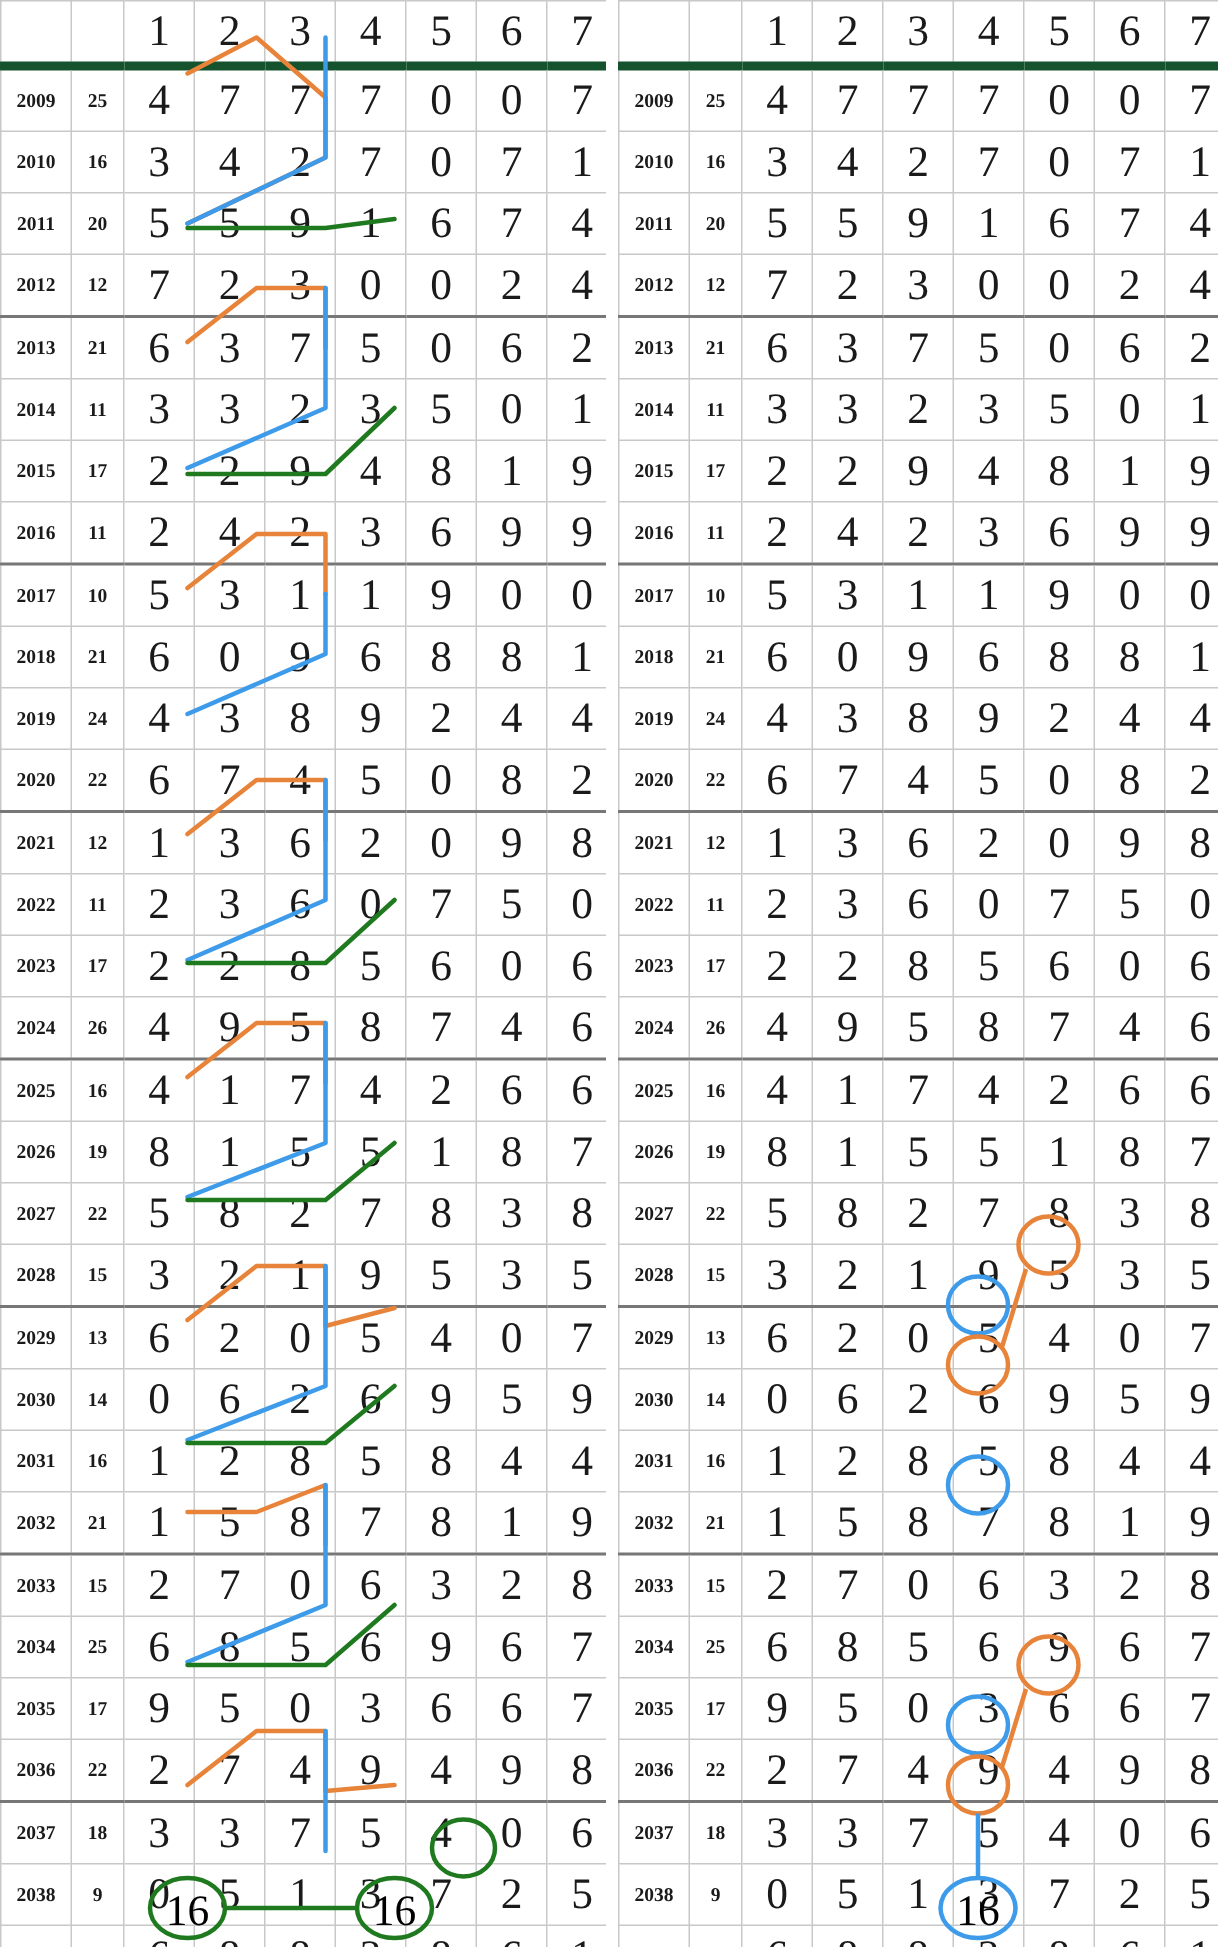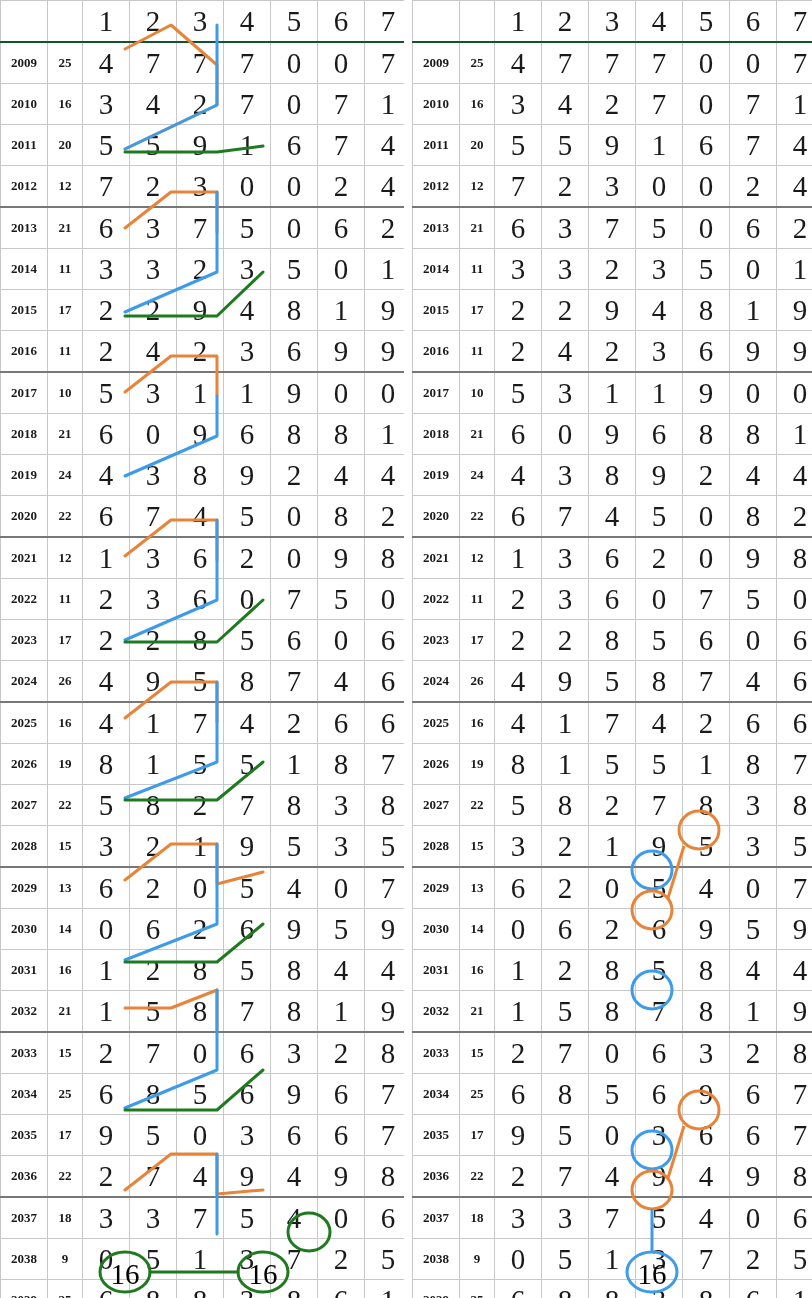--- a/index.html
+++ b/index.html
@@ -16,21 +16,21 @@
     height:40px;
     padding:0;
     font-size:29px;
     color:#1a1a1a;
     font-family:"Liberation Serif",serif;
   }
   table.grid td.yr{width:46px;font-size:13px;font-weight:bold;letter-spacing:0px;}
   table.grid td.cnt{width:34px;font-size:13px;font-weight:bold;}
   table.grid td.d{width:46px;}
   tr.gtop td{border-top:2px solid #777;}
-  tr.first td{border-top:2px solid #14532d;}
+  tr.first td{border-top:6px solid #14532d;}
   .sep{position:absolute;left:404px;top:0;width:8px;height:1298px;background:#fff;}
   .ovl{position:absolute;left:0;top:0;width:100%;height:100%;pointer-events:none;}
   .hdrrow td{height:10px;font-size:13px;color:#555;border-top:none;}
 </style>
 </head>
 <body>
 
 <div class="wrap">
 
   <div class="panel left">

